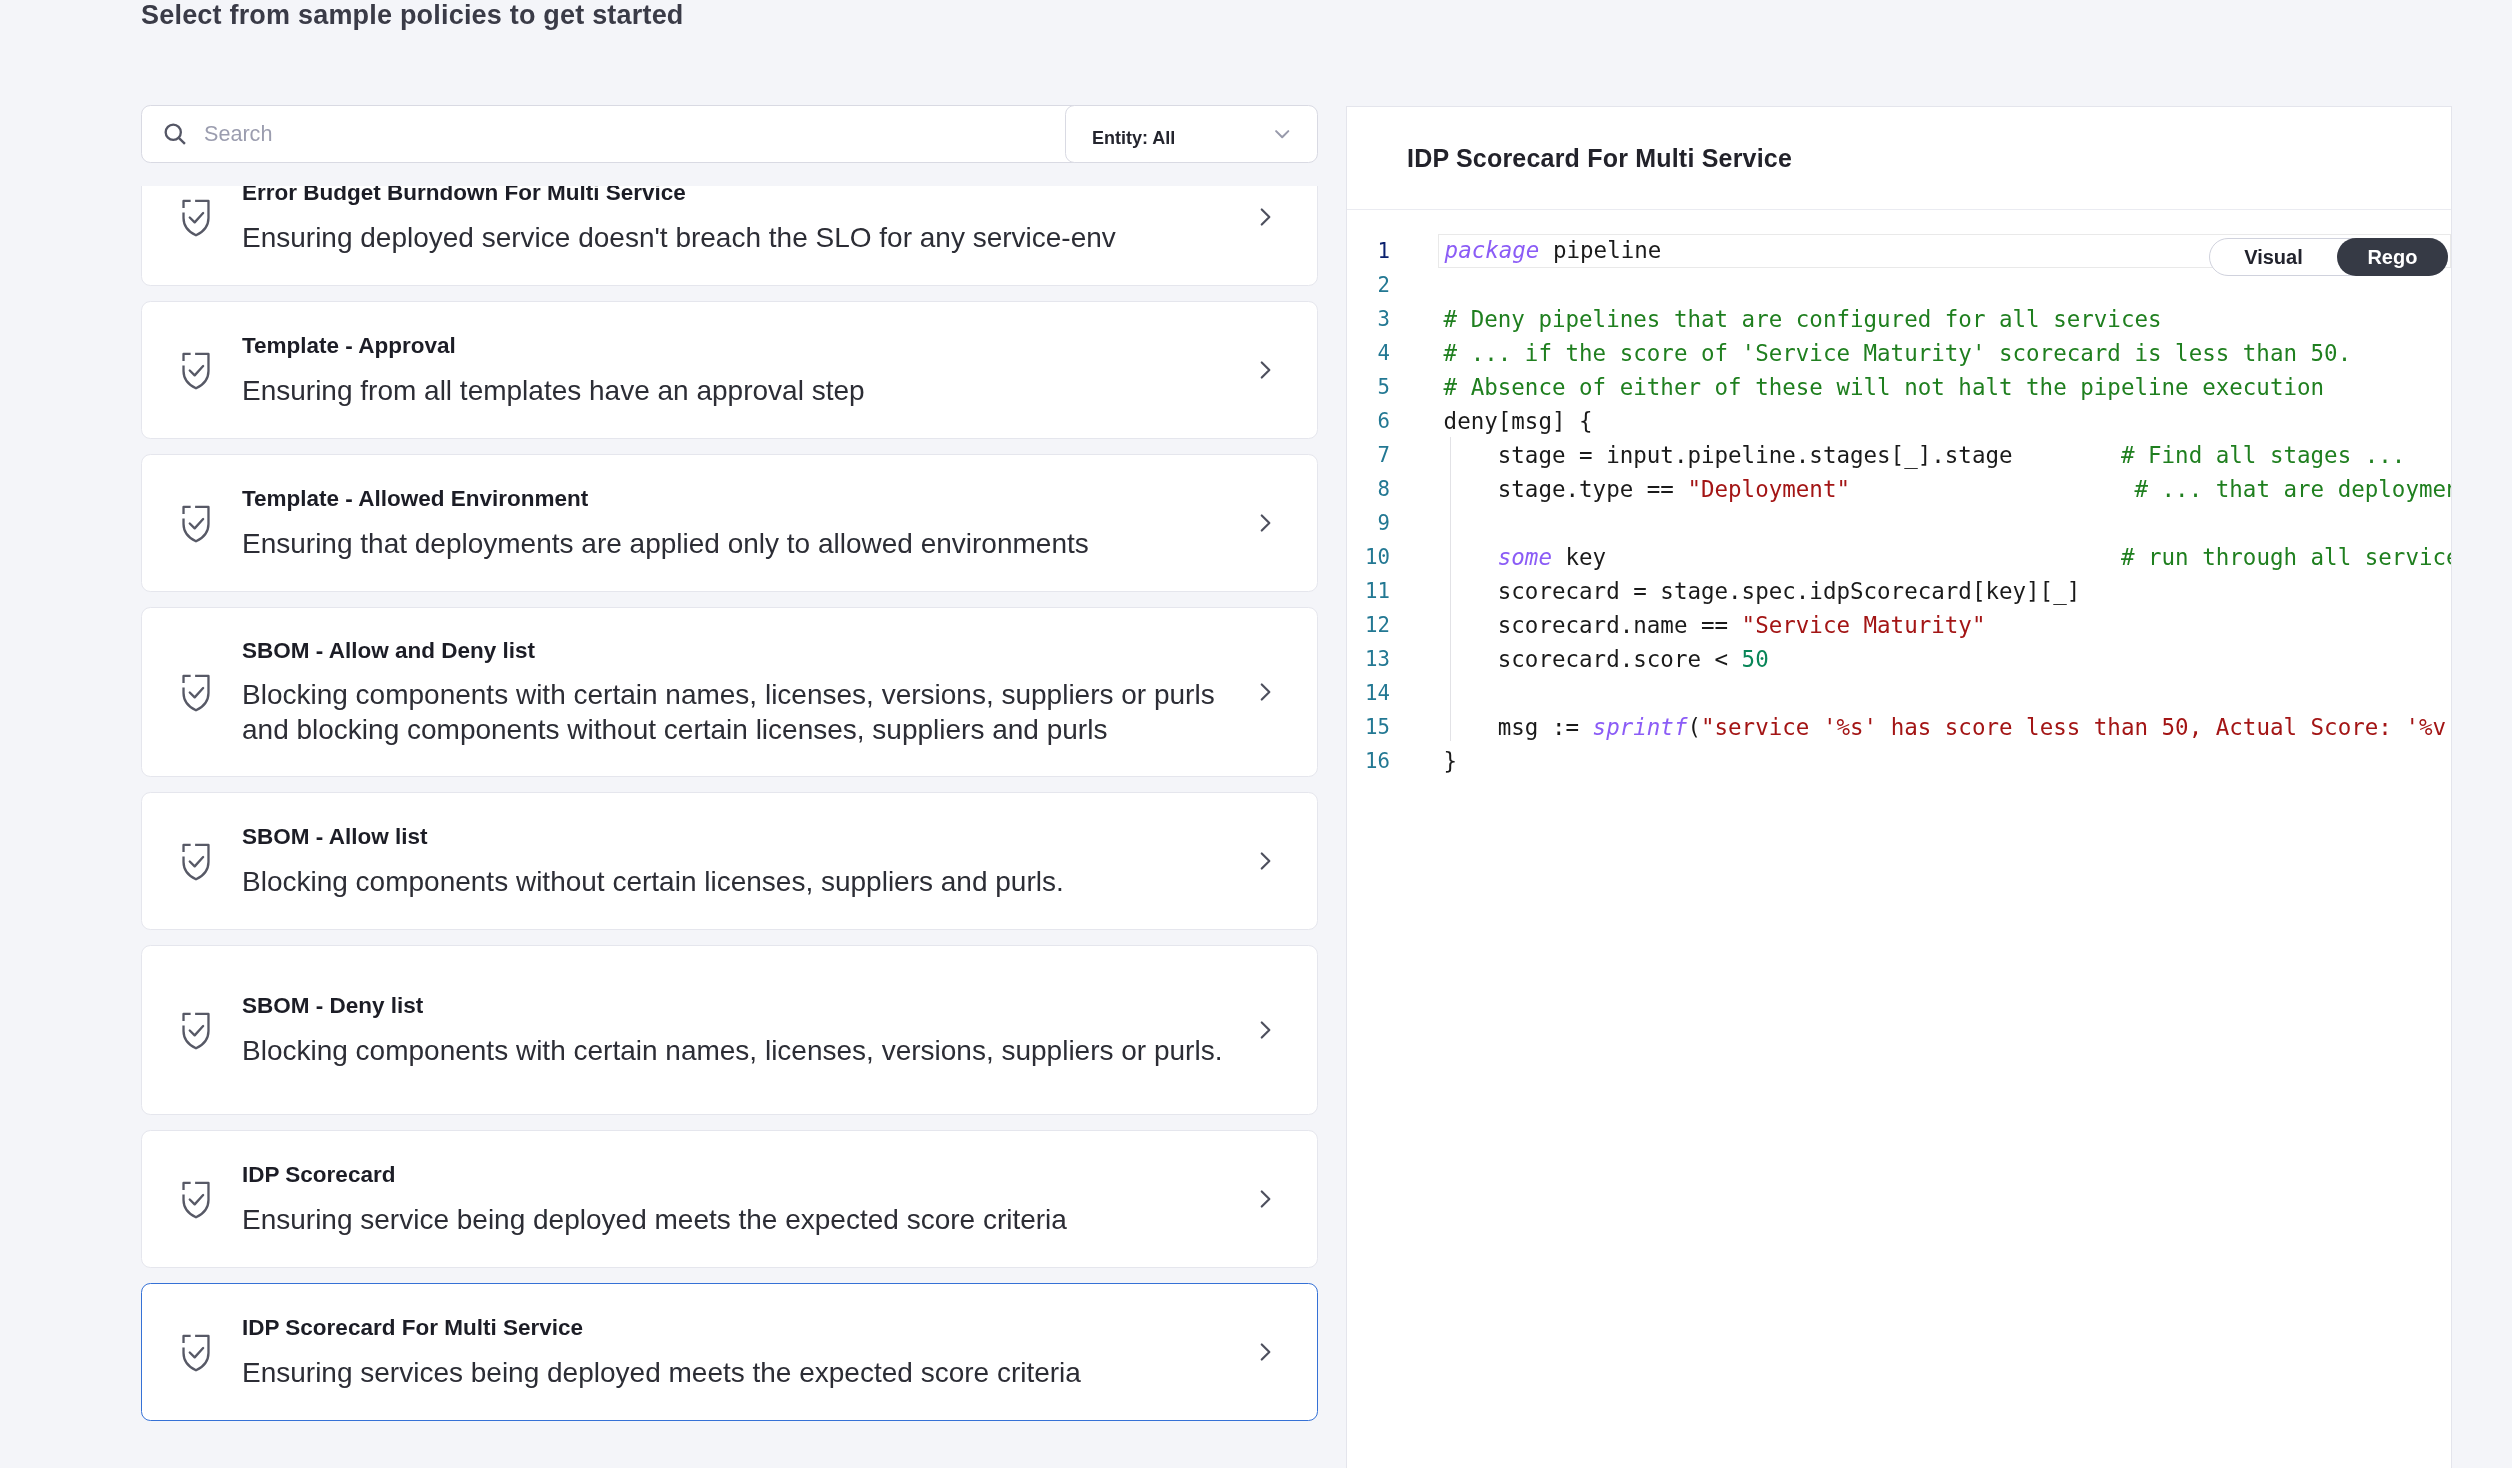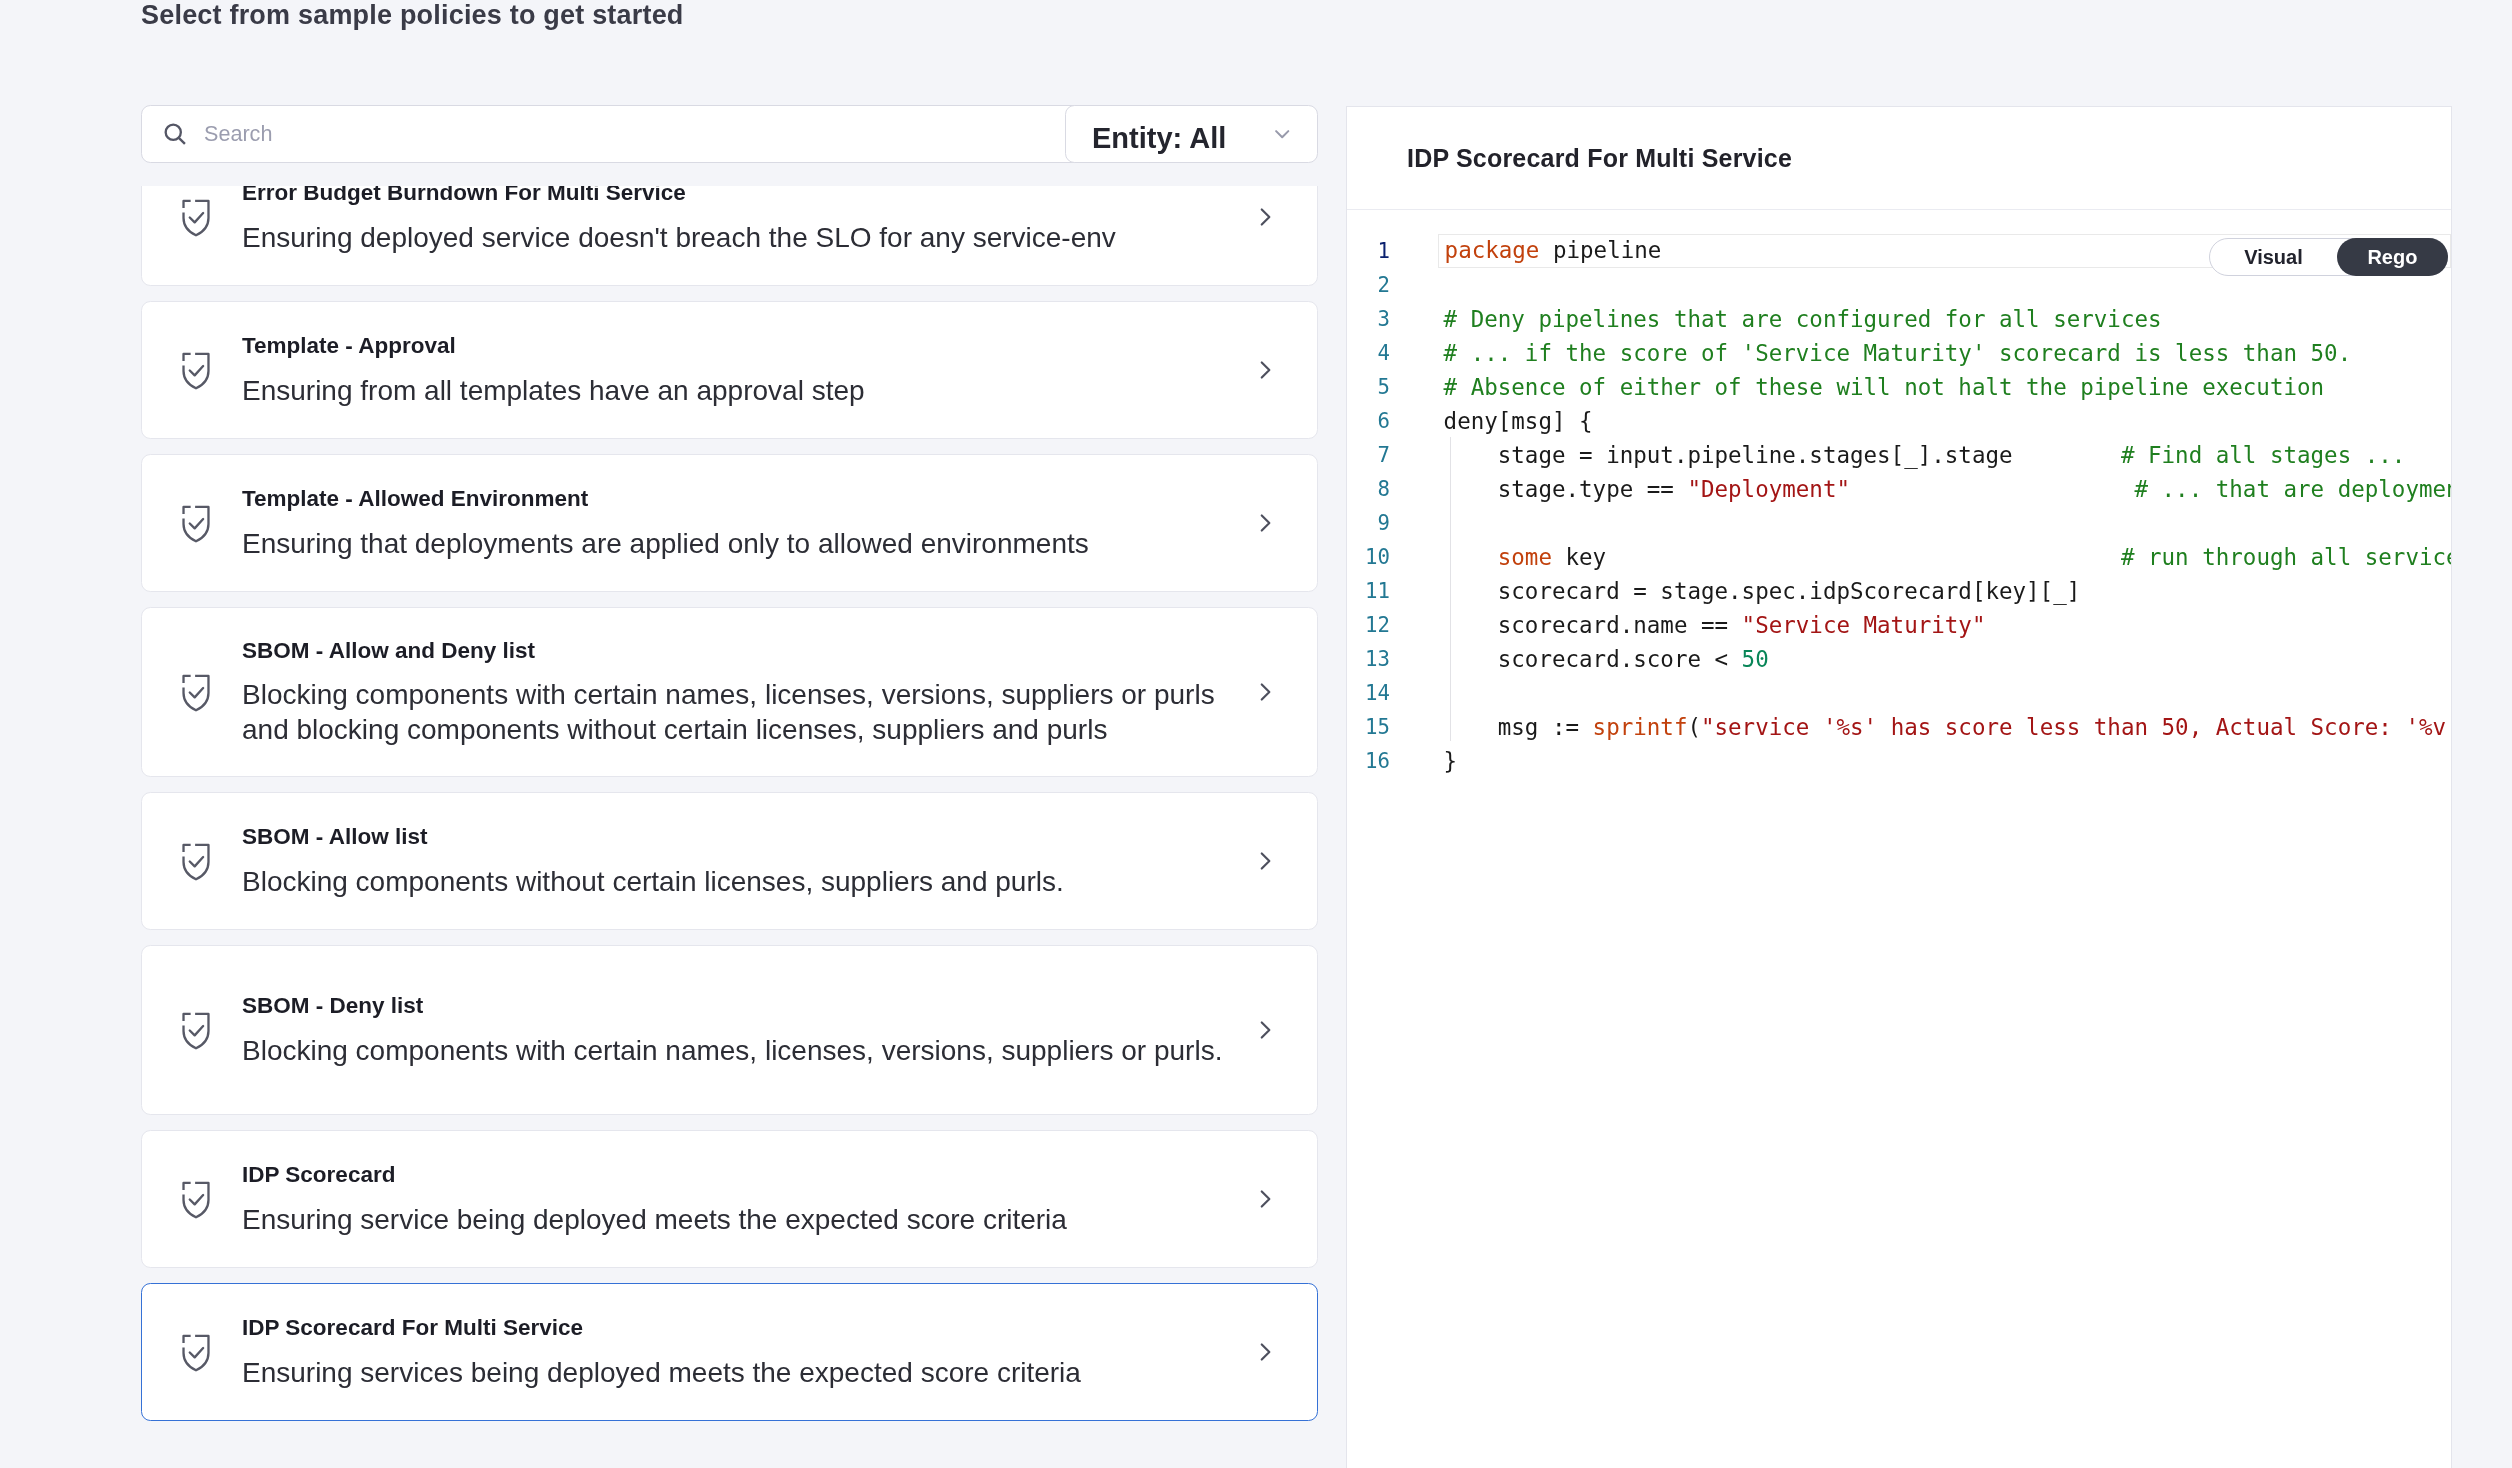--- a/index.html
+++ b/index.html
@@ -30,21 +30,21 @@
     font-family:"Liberation Sans","DejaVu Sans",sans-serif; color:#3a3b47;
     background:transparent;
   }
   .search-input::placeholder { color:#9b9daf; }
 
   .entity-filter {
     position:absolute; left:1065px; top:105px; width:253px; height:58px;
     background:#fff; border:0.9px solid #d9dae3; border-radius:9.4px;
     display:flex; align-items:center; padding:0 22.5px 0 26px; cursor:pointer;
   }
-  .entity-filter .label { font-size:29px; font-weight:600; color:#24252e; flex:1;margin-top:9px; }
+  .entity-filter .label { font-size:18px; font-weight:600; color:#24252e; flex:1;margin-top:9px; }
 
   
   .policy-list {
     position:absolute; left:141px; top:186px; width:1177px; bottom:0;
     overflow:hidden;
   }
   .policy-card {
     position:relative; width:1177px; min-height:138px;
     background:#fff; border:0.9px solid #e5e6ed; border-radius:9.4px;
     margin-bottom:15px; display:flex; align-items:center; cursor:pointer;
@@ -80,21 +80,21 @@
   .code-row .ln {
     flex:0 0 43px; text-align:right; color:#237893;
     font-size:20.7px; line-height:34px;
   }
   .code-row.active .ln { color:#0b216f; }
   .code-row .lc {
     flex:1; margin-left:48px; padding-left:5.6px;
     color:#1a1a1a; overflow:hidden;
   }
   .code-row.active .lc { border:1.9px solid #e9e9e9; line-height:30px; }
-  .tok-kw  { color:#c2410c; }
+  .tok-kw  { color:#8b5cf6;font-style:italic; }
   .tok-str { color:#a31515; }
   .tok-com { color:#1f7f1f; }
   .tok-num { color:#098658; }
   .tok-pl  { color:#1a1a1a; }
   .indent-guide {
     position:absolute; left:103px; top:227px; height:304px; width:0;
     border-left:0.9px solid #e2e2e6;
   }
 
   

